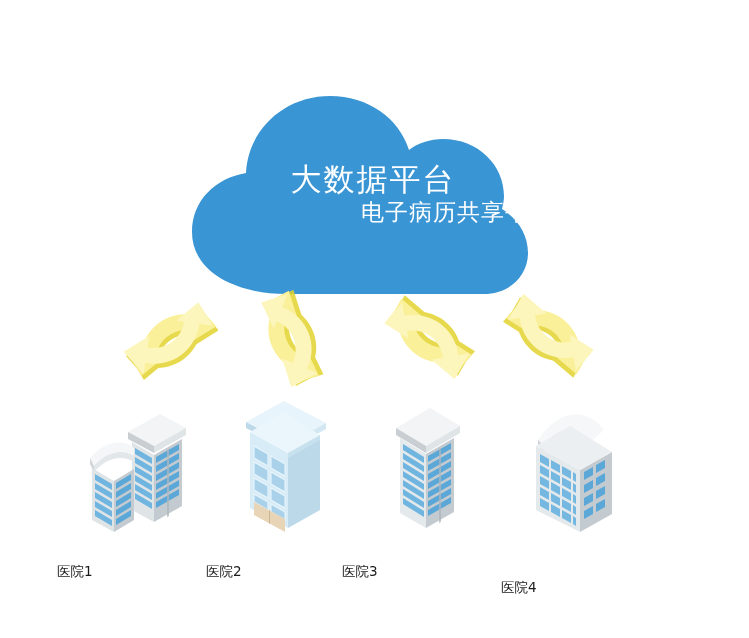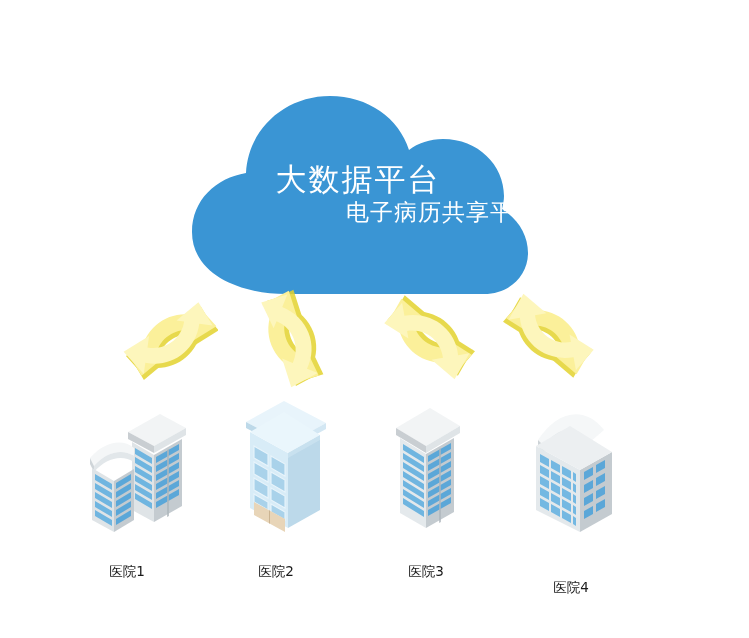--- a/index.html
+++ b/index.html
@@ -33,21 +33,21 @@
   }
   .cloud-svg {
     position: absolute;
     left: 0;
     top: 0;
     width: 360px;
     height: 206px;
   }
   .cloud-text {
     position: absolute;
-    left: 0;
+    left: 15px;
     top: 74px;
     width: 360px;
     text-align: center;
     color: #ffffff;
     line-height: 1.12;
     user-select: none;
   }
   .cloud-title {
     font-size: 31px;
     letter-spacing: 2px;
@@ -84,28 +84,28 @@
   .bld-1 { left: 82px;  top: 398px; }
   .bld-2 { left: 240px; top: 398px; }
   .bld-3 { left: 390px; top: 400px; }
   .bld-4 { left: 518px; top: 398px; }
 
   
   .hosp-label {
     position: absolute;
     top: 563px;
     width: 140px;
-    text-align: center;
+    text-align: left;
     font-size: 13.5px;
     color: #1a1a1a;
     user-select: none;
   }
   .lab-1 { left: 57px; }
   .lab-2 { left: 206px; }
-  .lab-3 { left: 356px; }
+  .lab-3 { left: 342px; }
   .lab-4 { left: 501px; margin-top: 16px; }
 </style>
 </head>
 <body>
 
 <div id="canvas">
 
   <div class="cloud-wrap">
     <svg class="cloud-svg" viewBox="0 0 360 206">
       <path d="M108,206

